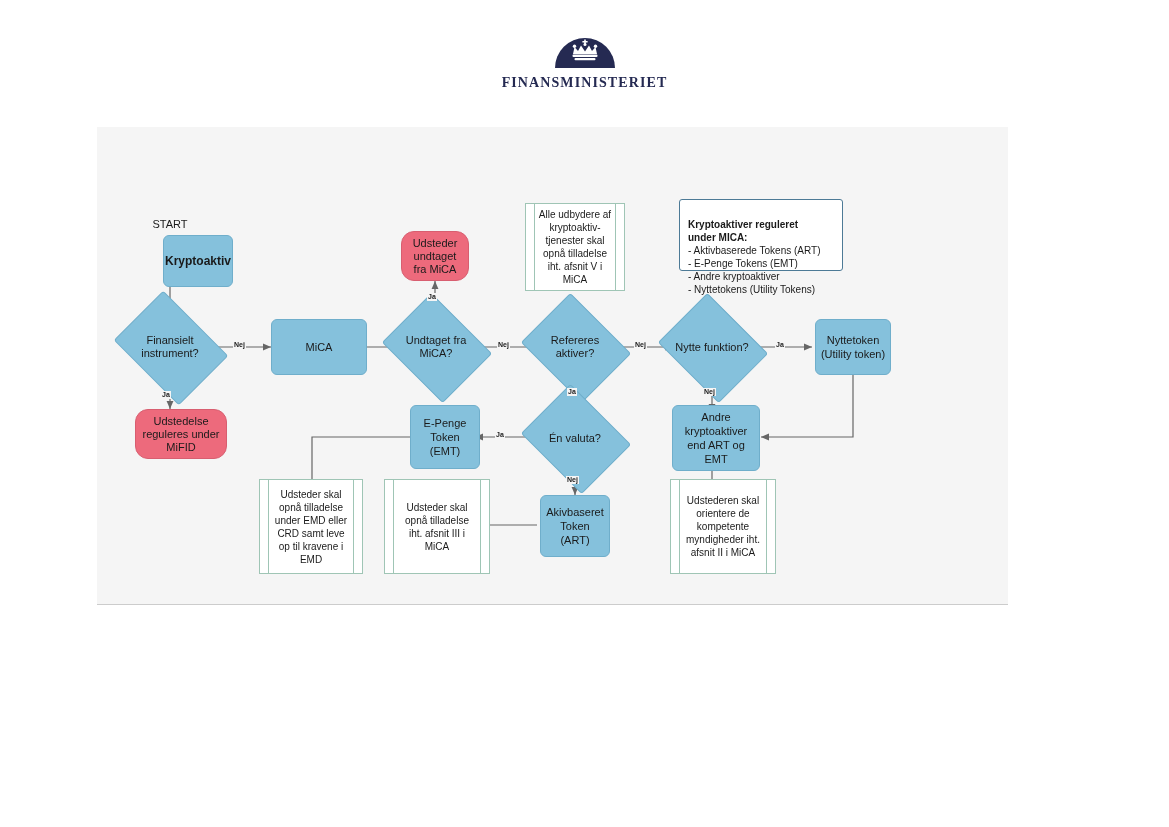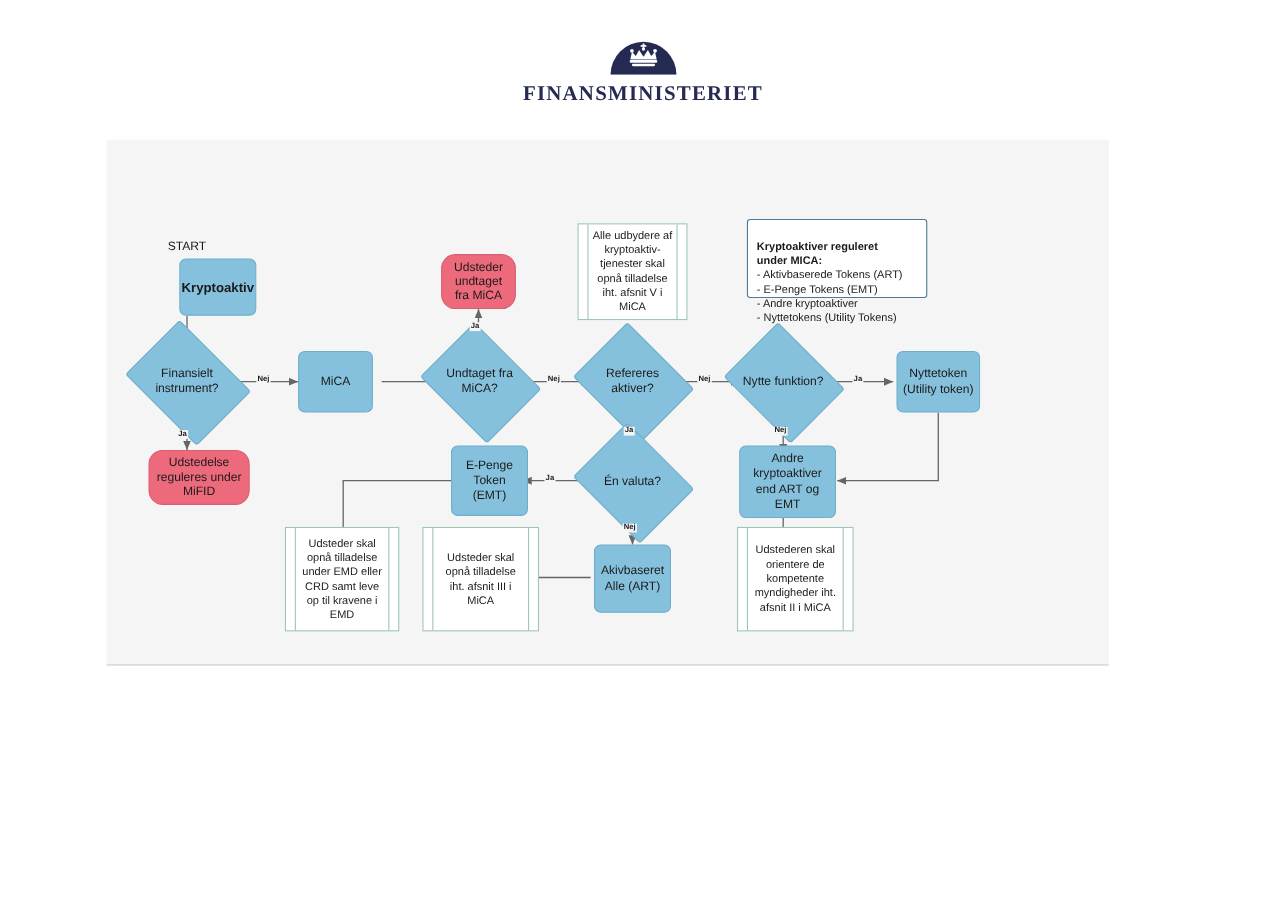--- a/index.html
+++ b/index.html
@@ -15,21 +15,21 @@
   #header-logo{
     position:absolute;left:0;top:34px;width:1169px;
     display:flex;flex-direction:column;align-items:center;
   }
   .crown-wrap{width:64px;height:34px;position:relative;}
   .wordmark{
     margin-top:7px;
     color:#252A52;
     font-family:"Liberation Serif", serif;
     font-weight:bold;
-    font-size:19px;
+    font-size:14px;
     letter-spacing:1.1px;
   }
   
   #diagram-canvas{
     position:absolute;left:97px;top:127px;
     width:911px;height:477px;
     background:#f5f5f5;
     border-bottom:1px solid #cccccc;
   }
   .node{position:absolute;box-sizing:border-box;}
@@ -171,21 +171,21 @@
 
   <div class="node decision" style="left:28px;top:186px;width:90px;height:68px;">
     <div class="dia"></div>
     <div class="dtxt">Finansielt instrument?</div>
   </div>
 
   <div class="node term" style="left:38px;top:282px;width:92px;height:50px;">
     <span>Udstedelse reguleres under MiFID</span>
   </div>
 
-  <div class="node proc" style="left:174px;top:192px;width:68px;height:56px;">
+  <div class="node proc" style="left:174px;top:192px;width:96px;height:56px;">
     <span>MiCA</span>
   </div>
 
   <div class="node decision" style="left:297px;top:186px;width:84px;height:68px;">
     <div class="dia"></div>
     <div class="dtxt">Undtaget fra MiCA?</div>
   </div>
 
   <div class="node term" style="left:304px;top:104px;width:68px;height:50px;">
     <span>Udsteder undtaget fra MiCA</span>
@@ -199,21 +199,21 @@
   <div class="node decision" style="left:436px;top:277px;width:84px;height:68px;justify-content:flex-end;">
     <div class="dia"></div>
     <div class="dtxt">Én valuta?</div>
   </div>
 
   <div class="node proc" style="left:313px;top:278px;width:70px;height:64px;">
     <span>E-Penge Token (EMT)</span>
   </div>
 
   <div class="node proc" style="left:443px;top:368px;width:70px;height:62px;">
-    <span>Akivbaseret Alle (ART)</span>
+    <span>Akivbaseret Token (ART)</span>
   </div>
 
   <div class="node decision" style="left:573px;top:186px;width:84px;height:68px;">
     <div class="dia"></div>
     <div class="dtxt">Nytte funktion?</div>
   </div>
 
   <div class="node proc" style="left:718px;top:192px;width:76px;height:56px;">
     <span>Nyttetoken (Utility token)</span>
   </div>

